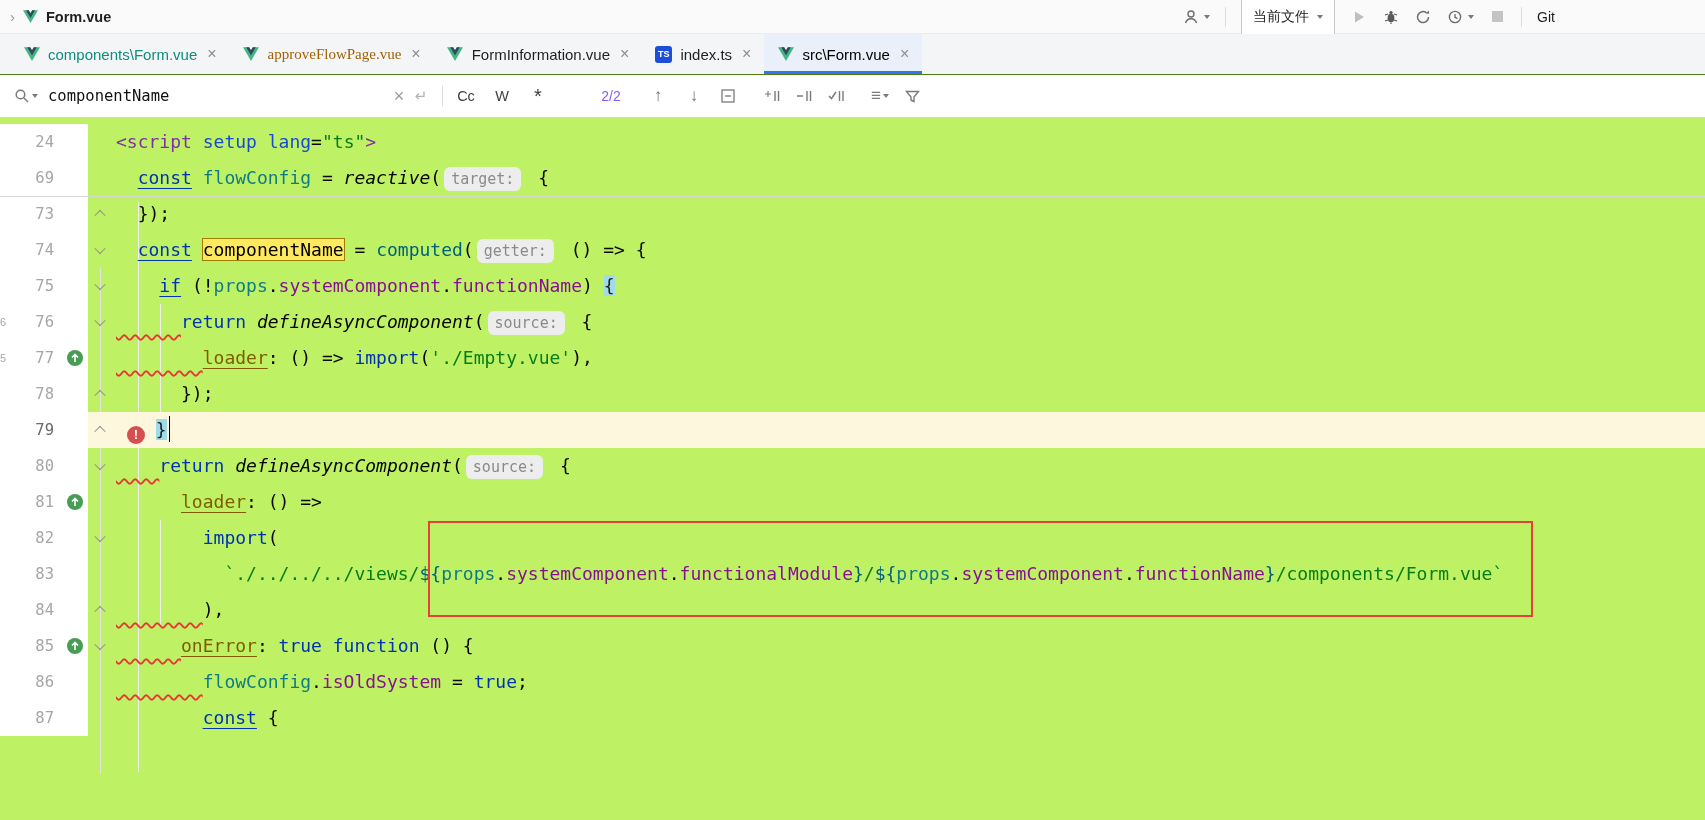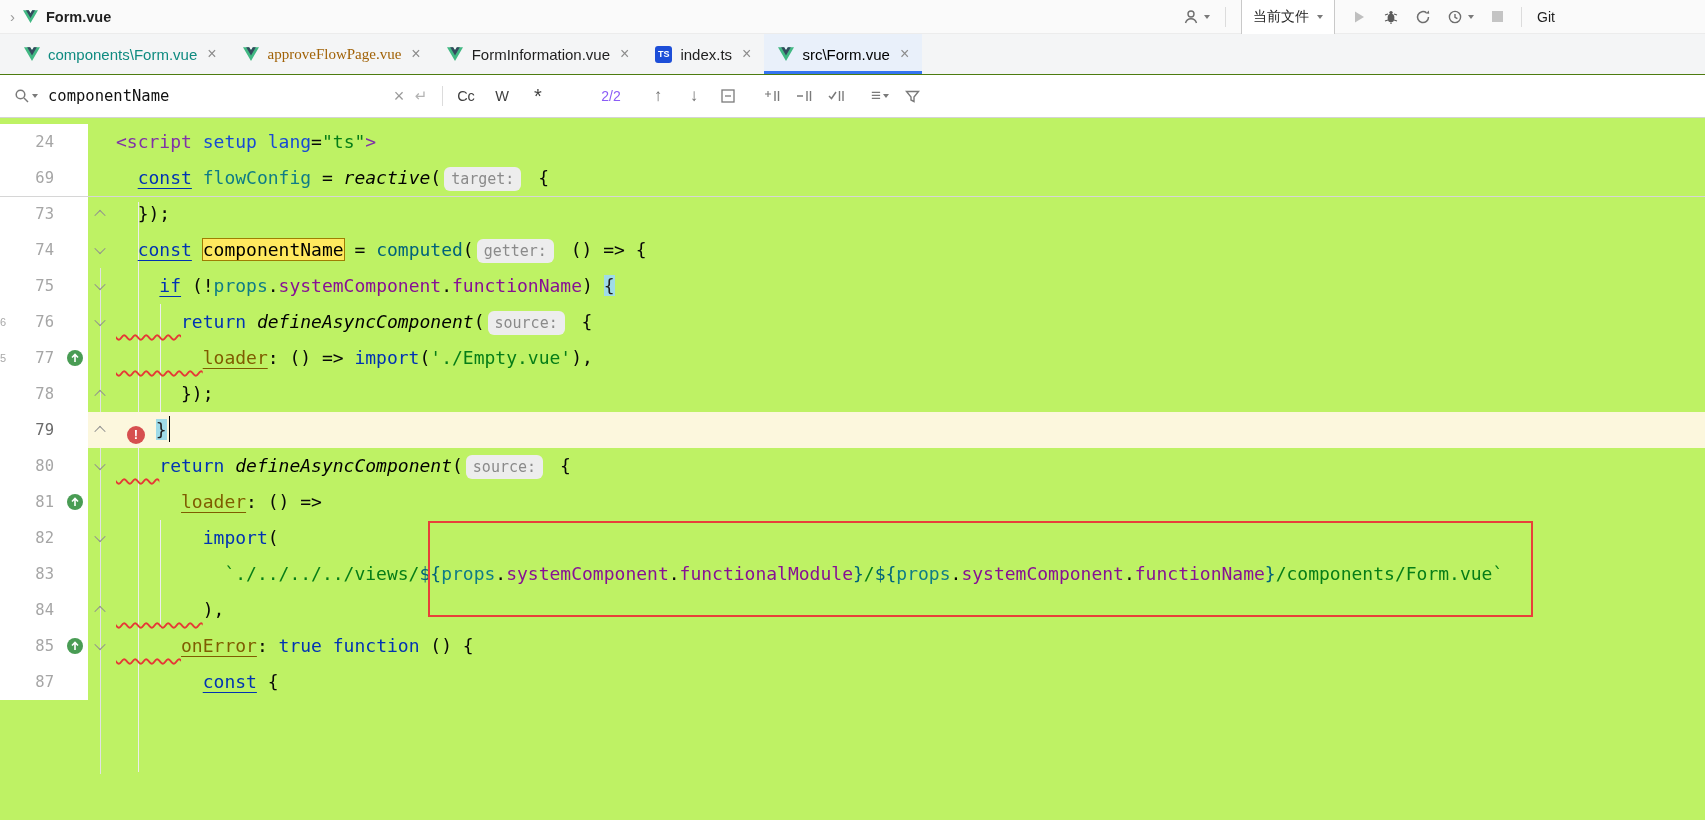--- a/index.html
+++ b/index.html
@@ -294,19 +294,20 @@
         <div class="line"><span class="edge"></span><span class="lnum">80</span><span class="gicon"></span><span class="fold"><i class="chev down"></i></span><span class="code"><span class="tk-t tk-wavy">    </span><span class="tk-k">return</span><span class="tk-t"> </span><span class="tk-it">defineAsyncComponent</span><span class="tk-t">(</span><span class="inlay">source:</span><span class="tk-t"> {</span></span></div>
         <div class="line"><span class="edge"></span><span class="lnum">81</span><span class="gicon"><span class="gut-green"><svg width="10" height="10" viewBox="0 0 10 10">
                 <path d="M5 9V2M2 4.5L5 1.5l3 3" fill="none" stroke="#fff" stroke-width="1.6"></path>
               </svg></span></span><span class="fold"></span><span class="code"><span class="tk-t">      </span><span class="tk-okey">loader</span><span class="tk-t">: () =&gt;</span></span></div>
         <div class="line"><span class="edge"></span><span class="lnum">82</span><span class="gicon"></span><span class="fold"><i class="chev down"></i></span><span class="code"><span class="tk-t">        </span><span class="tk-k">import</span><span class="tk-t">(</span></span></div>
         <div class="line"><span class="edge"></span><span class="lnum">83</span><span class="gicon"></span><span class="fold"></span><span class="code"><span class="tk-t">          </span><span class="tk-str">`./../../../views/</span><span class="tk-interp">${</span><span class="tk-var">props</span><span class="tk-t">.</span><span class="tk-prop">systemComponent</span><span class="tk-t">.</span><span class="tk-prop">functionalModule</span><span class="tk-interp">}</span><span class="tk-str">/</span><span class="tk-interp">${</span><span class="tk-var">props</span><span class="tk-t">.</span><span class="tk-prop">systemComponent</span><span class="tk-t">.</span><span class="tk-prop">functionName</span><span class="tk-interp">}</span><span class="tk-str">/components/Form.vue`</span></span></div>
         <div class="line"><span class="edge"></span><span class="lnum">84</span><span class="gicon"></span><span class="fold"><i class="chev up"></i></span><span class="code"><span class="tk-t tk-wavy">        </span><span class="tk-t">),</span></span></div>
         <div class="line"><span class="edge"></span><span class="lnum">85</span><span class="gicon"><span class="gut-green"><svg width="10" height="10" viewBox="0 0 10 10">
                 <path d="M5 9V2M2 4.5L5 1.5l3 3" fill="none" stroke="#fff" stroke-width="1.6"></path>
               </svg></span></span><span class="fold"><i class="chev down"></i></span><span class="code"><span class="tk-t tk-wavy">      </span><span class="tk-okey">onError</span><span class="tk-t">: </span><span class="tk-k">true</span><span class="tk-t"> </span><span class="tk-k">function</span><span class="tk-t"> () {</span></span></div>
+        <div class="line"><span class="edge"></span><span class="lnum">86</span><span class="gicon"></span><span class="fold"></span><span class="code"><span class="tk-t tk-wavy">        </span><span class="tk-var">flowConfig</span><span class="tk-t">.</span><span class="tk-prop">isOldSystem</span><span class="tk-t"> = </span><span class="tk-k">true</span><span class="tk-t">;</span></span></div>
         <div class="line"><span class="edge"></span><span class="lnum">87</span><span class="gicon"></span><span class="fold"></span><span class="code"><span class="tk-t">        </span><span class="tk-k tk-u">const</span><span class="tk-t"> {</span></span></div>
       </div>
     <div class="overlay sticky-sep"></div>
     <div class="overlay red-box" style="border-color: rgb(232, 64, 58);"></div>
   </div>
 
 </div>
 
 </body></html>

